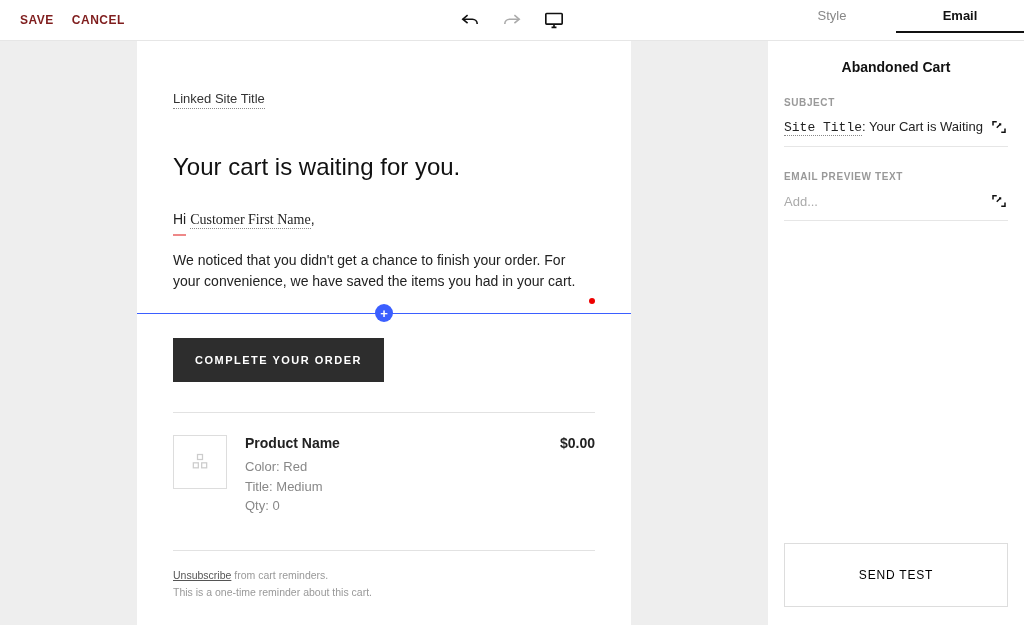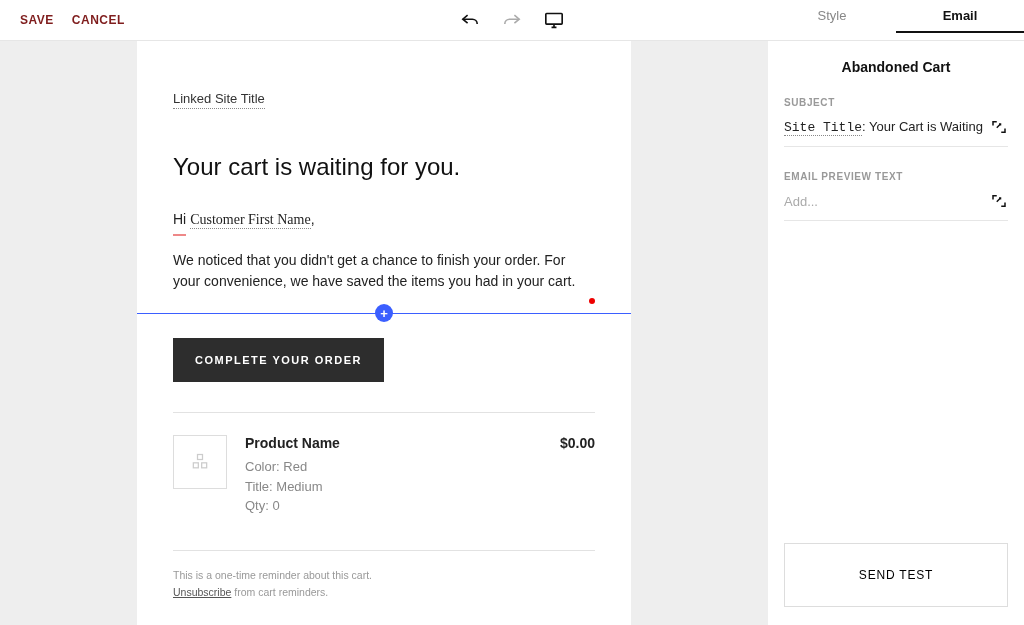--- a/index.html
+++ b/index.html
@@ -129,24 +129,24 @@
             <div><span>Title: </span><span>Medium</span></div>
             <div><span>Qty: </span><span>0</span></div>
           </div>
         </div>
         <div class="prod-price">$0.00</div>
       </div>
 
       <hr class="divider2">
 
       <div class="footer-note">
-        <div>This is a one-time reminder about this cart.</div>
         <div>
           <span class="unsub">Unsubscribe</span><span> from cart reminders.</span>
         </div>
+        <div>This is a one-time reminder about this cart.</div>
       </div>
     </div>
   </div>
 
   <div class="sidebar">
     <div class="panel-title">Abandoned Cart</div>
 
     <div class="field-label">SUBJECT</div>
     <div class="field-row">
       <div class="subject-text">

